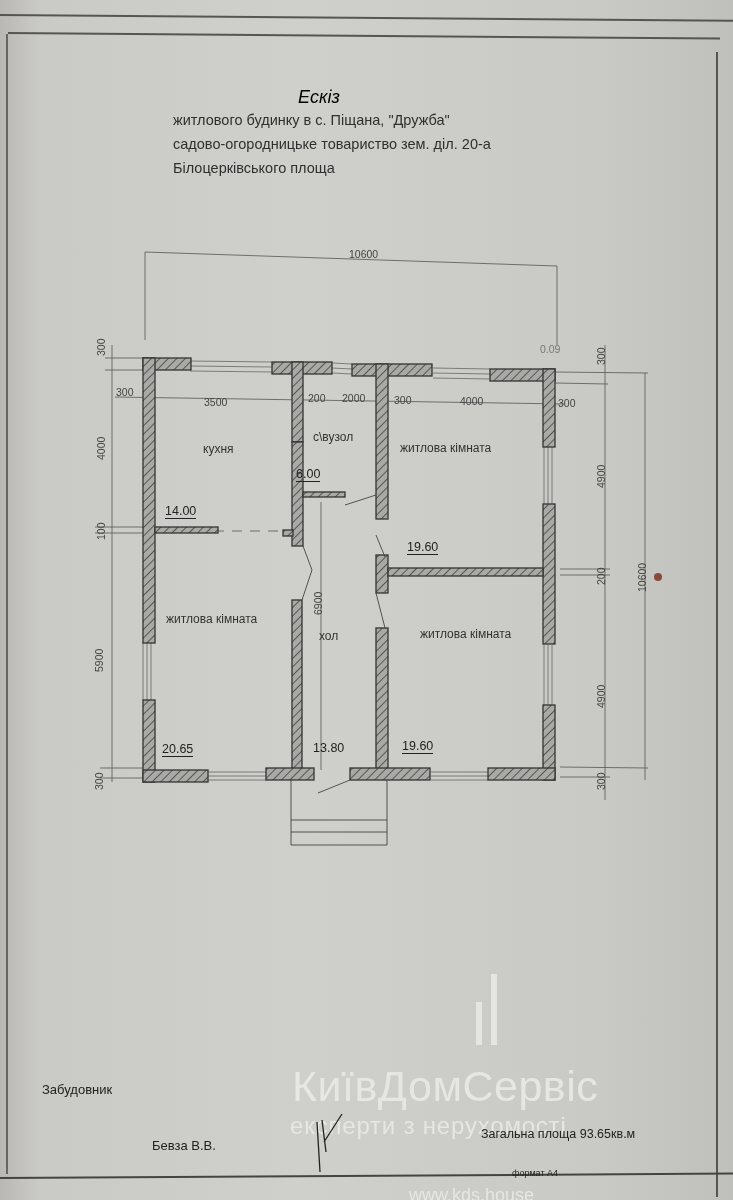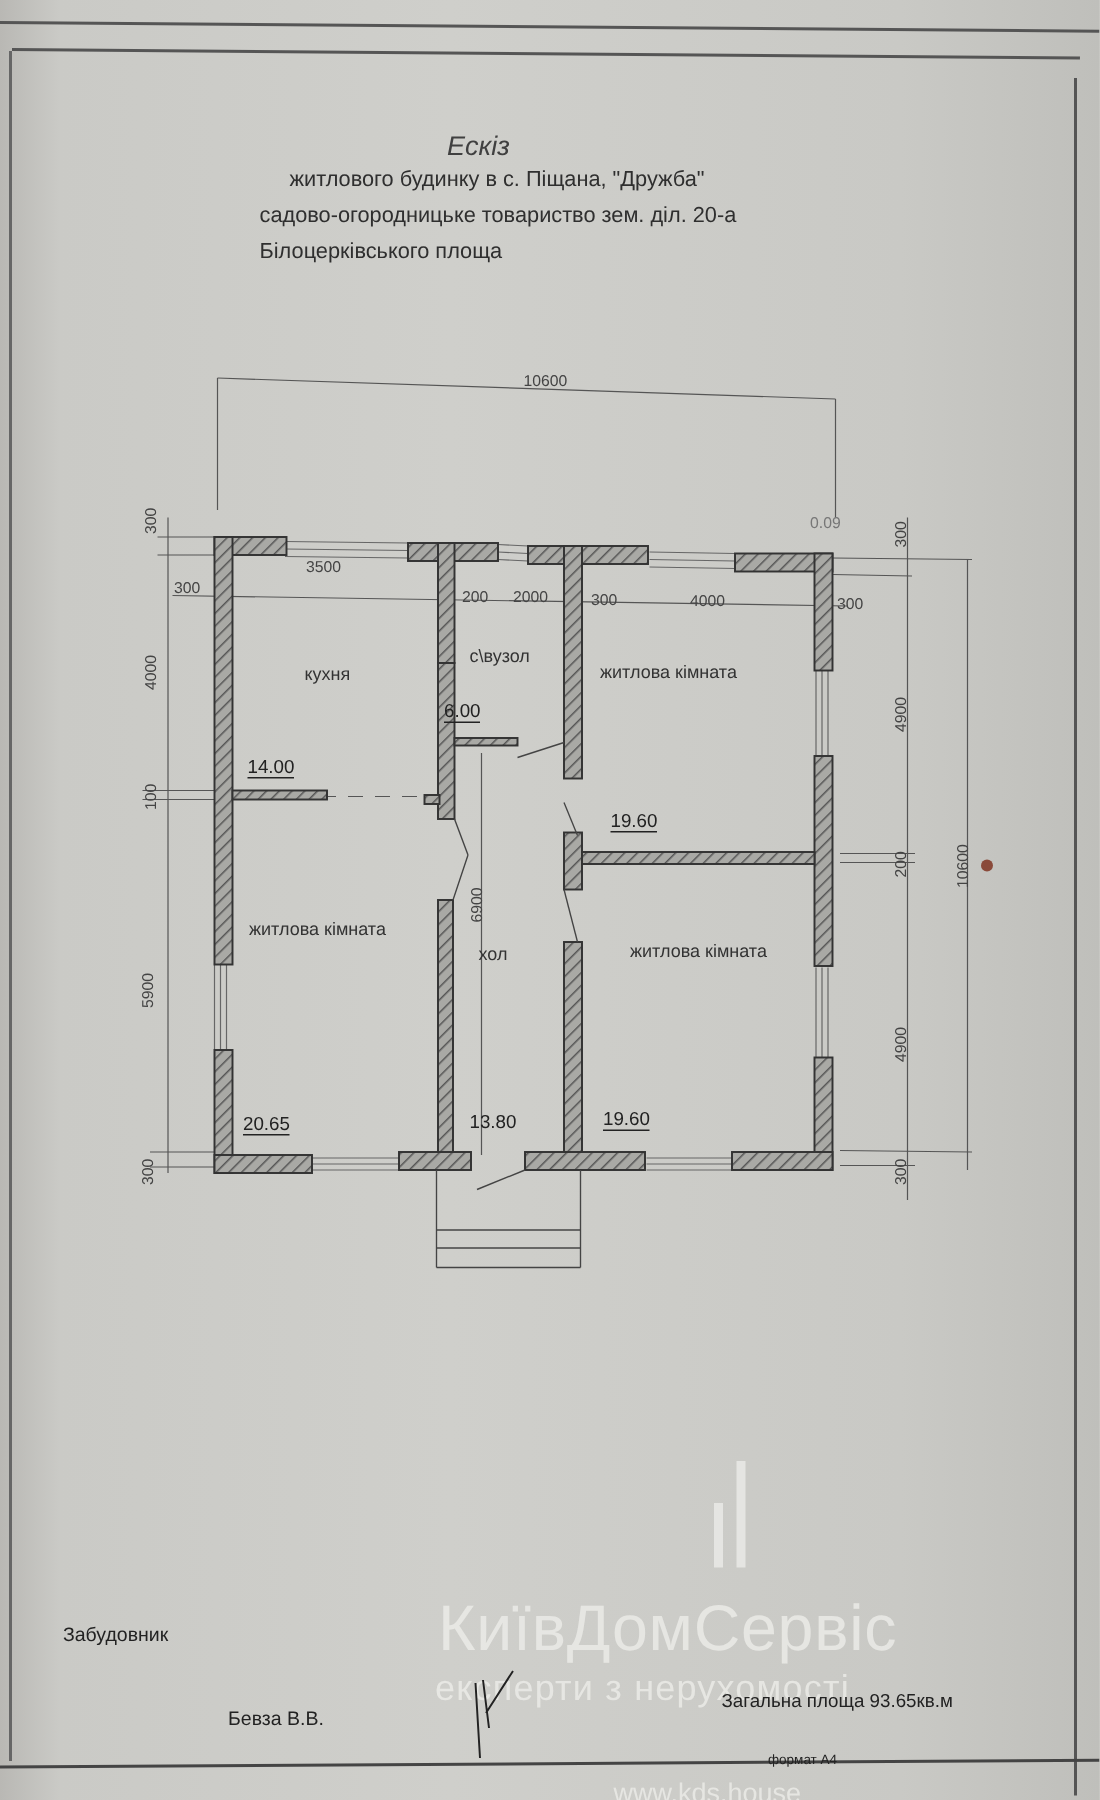--- a/index.html
+++ b/index.html
@@ -12,21 +12,21 @@
   .paper {
     position:absolute; left:0; top:0; width:733px; height:1200px;
     background: linear-gradient(90deg,#b9b8b4 0px,#cacac6 40px,#cfcfcb 300px,#c9c9c5 600px,#bfbfbb 733px);
   }
   .frame-top { position:absolute; left:0; top:14px; width:733px; height:2px; background:#555; transform:rotate(0.45deg); transform-origin:left; }
   .frame-top2 { position:absolute; left:8px; top:32px; width:712px; height:2px; background:#555; transform:rotate(0.45deg); transform-origin:left; }
   .frame-left { position:absolute; left:6px; top:34px; width:1.5px; height:1140px; background:#666; }
   .frame-right { position:absolute; left:716px; top:52px; width:2px; height:1145px; background:#555; }
   .frame-bottom { position:absolute; left:0; top:1177px; width:733px; height:2px; background:#444; transform:rotate(-0.35deg); transform-origin:left; }
 
-  .title { position:absolute; left:298px; top:87px; font-size:18px; font-style:italic; color:#404040; }
+  .title { position:absolute; left:298px; top:87px; font-size:18px; font-style:italic; color:#000000; }
   .sub { position:absolute; font-size:14.5px; color:#2f2f2f; white-space:nowrap; }
 
   svg.plan { position:absolute; left:0; top:0; }
   .lbl { position:absolute; font-size:12px; color:#333; white-space:nowrap; }
   .area { position:absolute; font-size:12.5px; color:#222; border-bottom:1.5px solid #222; line-height:14px; }
   .area.nou { border-bottom:none; }
   .dim { position:absolute; font-size:10.5px; color:#444; white-space:nowrap; }
   .dimv { position:absolute; font-size:10.5px; color:#444; white-space:nowrap; transform:rotate(-90deg); transform-origin:left top; }
 
   .builder { position:absolute; left:42px; top:1082px; font-size:13px; color:#222; }
@@ -44,21 +44,21 @@
 <body>
 
 <div class="paper"></div>
 <div class="frame-top"></div>
 <div class="frame-top2"></div>
 <div class="frame-left"></div>
 <div class="frame-right"></div>
 <div class="frame-bottom"></div>
 
 <div class="title">Ескіз</div>
-<div class="sub" style="left:173px;top:112px;margin-left:20px;">житлового будинку  в с. Піщана, "Дружба"</div>
+<div class="sub" style="left:173px;top:112px;">житлового будинку  в с. Піщана, "Дружба"</div>
 <div class="sub" style="left:173px;top:136px;">садово-огородницьке товариство зем. діл. 20-а</div>
 <div class="sub" style="left:173px;top:160px;">Білоцерківського площа</div>
 
 <svg class="plan" width="733" height="1200">
   <defs>
     <pattern id="hatch" patternUnits="userSpaceOnUse" width="6" height="6" patternTransform="rotate(45)">
       <rect width="6" height="6" fill="#a9a9a5"></rect>
       <line x1="0" y1="0" x2="0" y2="6" stroke="#555" stroke-width="2"></line>
     </pattern>
   </defs>
@@ -156,21 +156,21 @@
   <circle cx="658" cy="577" r="4" fill="#8a4a3a"></circle>
 </svg>
 
 <div class="dim" style="left:349px;top:248px;">10600</div>
 <div class="dimv" style="left:95px;top:356px;">300</div>
 <div class="dimv" style="left:95px;top:460px;">4000</div>
 <div class="dimv" style="left:95px;top:540px;">100</div>
 <div class="dimv" style="left:93px;top:672px;">5900</div>
 <div class="dimv" style="left:93px;top:790px;">300</div>
 <div class="dim" style="left:116px;top:386px;">300</div>
-<div class="dim" style="left:204px;top:372px;text-align:right;">3500</div>
+<div class="dim" style="left:204px;top:396px;text-align:right;">3500</div>
 <div class="dim" style="left:308px;top:392px;">200</div>
 <div class="dim" style="left:342px;top:392px;">2000</div>
 <div class="dim" style="left:394px;top:394px;">300</div>
 <div class="dim" style="left:460px;top:395px;">4000</div>
 <div class="dim" style="left:558px;top:397px;">300</div>
 <div class="dim" style="left:540px;top:343px;color:#777;">0.09</div>
 <div class="dimv" style="left:595px;top:365px;">300</div>
 <div class="dimv" style="left:595px;top:488px;">4900</div>
 <div class="dimv" style="left:595px;top:585px;">200</div>
 <div class="dimv" style="left:595px;top:708px;">4900</div>

